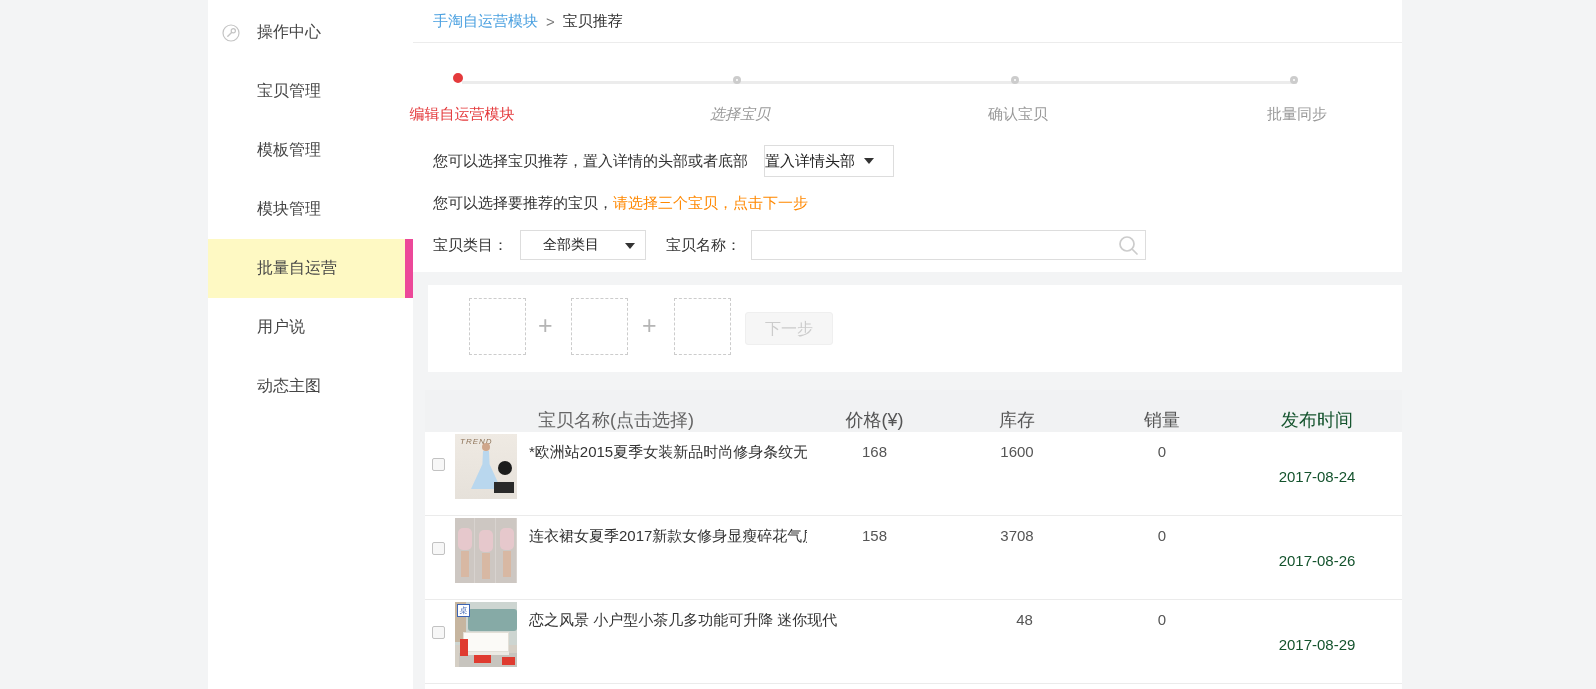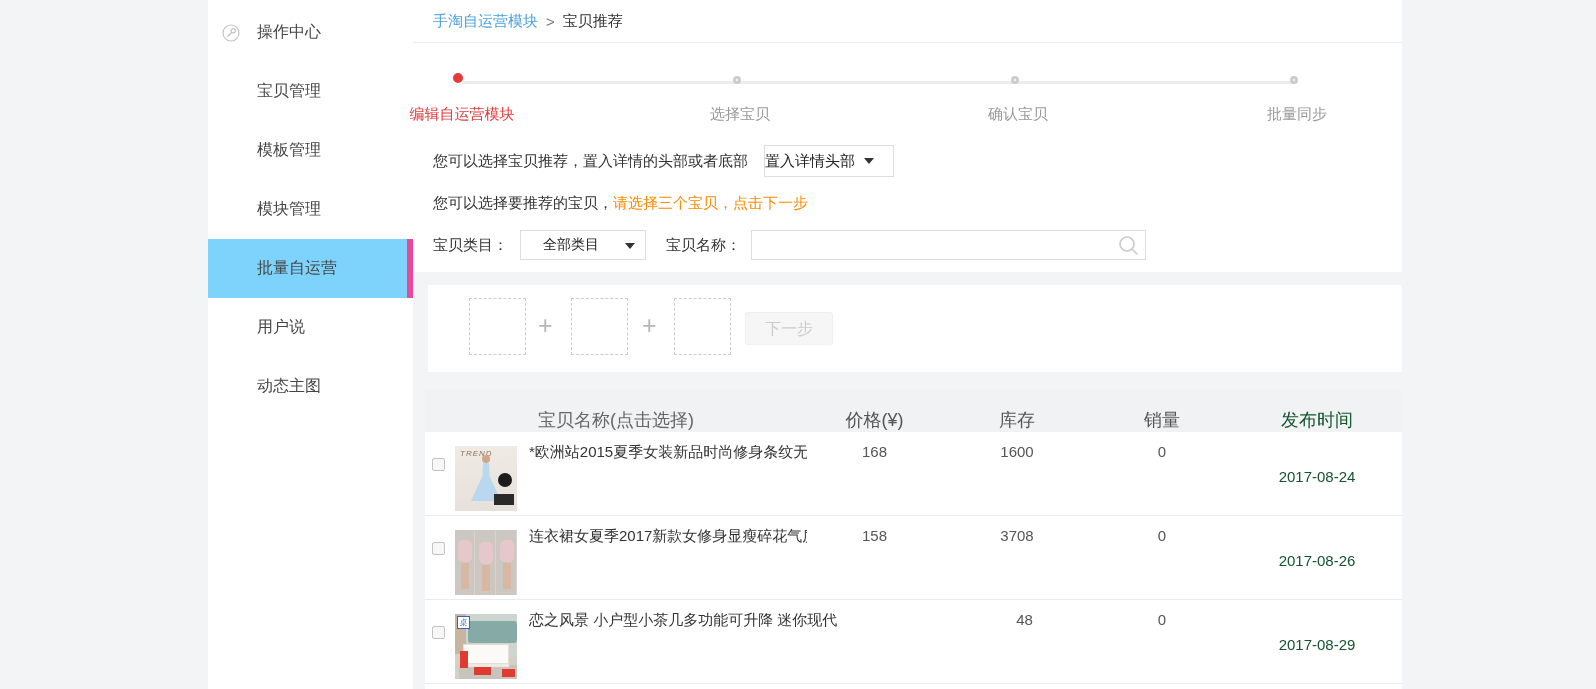--- a/index.html
+++ b/index.html
@@ -4,21 +4,21 @@
 <style>
   * { margin:0; padding:0; box-sizing:border-box; }
   html,body { width:1596px; height:689px; overflow:hidden; }
   .page {
     position:relative; width:1596px; height:689px; background:#f3f4f5;
     font-family:"Liberation Sans","DejaVu Sans",sans-serif; color:#333;
   }
   
   .sidebar { position:absolute; left:208px; top:0; width:205px; height:689px; background:#fff; padding-top:3px; }
   .side-item { position:relative; height:59px; display:flex; align-items:center; padding-left:49px; font-size:16px; color:#454545; cursor:pointer; }
-  .side-item.selected { background:#7dd3fc; border-right:6px solid #ec4899; }
+  .side-item.selected { background:#fef9c3; border-right:8px solid #ec4899; }
   .side-icon { position:absolute; left:14px; top:50%; transform:translateY(-50%); width:18px; height:18px; }
   
   .content { position:absolute; left:413px; top:0; width:989px; height:689px; }
   .top-block { background:#fff; height:272px; }
   .breadcrumb { height:43px; border-bottom:1px solid #ececec; display:flex; align-items:center; padding-left:20px; font-size:15px; }
   .crumb-link { color:#4aa0e0; cursor:pointer; }
   .crumb-sep { color:#777; margin:0 8px; }
   .crumb-cur { color:#333; }
   
   .steps { position:relative; height:92px; }
@@ -52,21 +52,21 @@
   .plus { position:absolute; top:26px; font-size:25px; color:#b5b5b5; font-weight:400; }
   .plus1 { left:110px; } .plus2 { left:214px; }
   .next-btn { position:absolute; left:317px; top:27px; width:88px; height:33px; background:#f6f6f6; border:1px solid #efefef; border-radius:3px; color:#ccc; font-size:16px; text-align:center; line-height:31px; cursor:default; }
   
   .table { margin-left:12px; width:977px; }
   .t-head { display:flex; height:42px; background:#f1f2f3; align-items:flex-end; font-size:18px; color:#666; }
   .h-first { flex:1; text-align:center; }
   .t-row { display:flex; height:84px; background:#fff; border-bottom:1px solid #ebebeb; font-size:15px; }
   .t-row.partial { height:5px; border-bottom:none; overflow:hidden; }
   .c1 { width:30px; padding-top:26px; padding-left:7px; }
-  .c2 { width:74px; padding-top:14px; }
+  .c2 { width:74px; padding-top:2px; }
   .cname { flex:1; padding-top:11px; color:#333; white-space:nowrap; overflow:hidden; cursor:pointer; }
   .cprice { width:135px; text-align:center; padding-top:11px; color:#555; }
   .cstock { width:150px; text-align:center; padding-top:11px; color:#555; }
   .csales { width:140px; text-align:center; padding-top:11px; color:#555; }
   .cdate  { width:170px; text-align:center; padding-top:11px; color:#14532d;margin-top:25px; }
   .checkbox { width:13px; height:13px; border:1px solid #c2c2c2; border-radius:2px; background:#f7f7f7; cursor:pointer; }
   
   .thumb { width:62px; height:65px; position:relative; overflow:hidden; }
   .thumb.blue-dress { background:linear-gradient(#efeae3,#e6e1da); }
   .bd-text { position:absolute; top:3px; left:5px; font-size:8px; font-style:italic; color:#8e7358; letter-spacing:1px; }
@@ -135,21 +135,21 @@
         <span class="crumb-cur">宝贝推荐</span>
       </div>
 
       <div class="steps">
         <div class="track"></div>
         <div class="dot active" style="left:40px;"></div>
         <div class="dot" style="left:320px;"></div>
         <div class="dot" style="left:598px;"></div>
         <div class="dot" style="left:877px;"></div>
         <div class="step-label active" style="left:49px;">编辑自运营模块</div>
-        <div class="step-label" style="left:327px;">选择宝贝</div>
+        <div class="step-label" style="left:327px;font-style:italic;">选择宝贝</div>
         <div class="step-label" style="left:605px;">确认宝贝</div>
         <div class="step-label" style="left:884px;">批量同步</div>
       </div>
 
       <div class="instr1">
         <span>您可以选择宝贝推荐，置入详情的头部或者底部</span>
         <div class="pos-select">
           <span>置入详情头部</span>
           <span class="caret"></span>
         </div>

